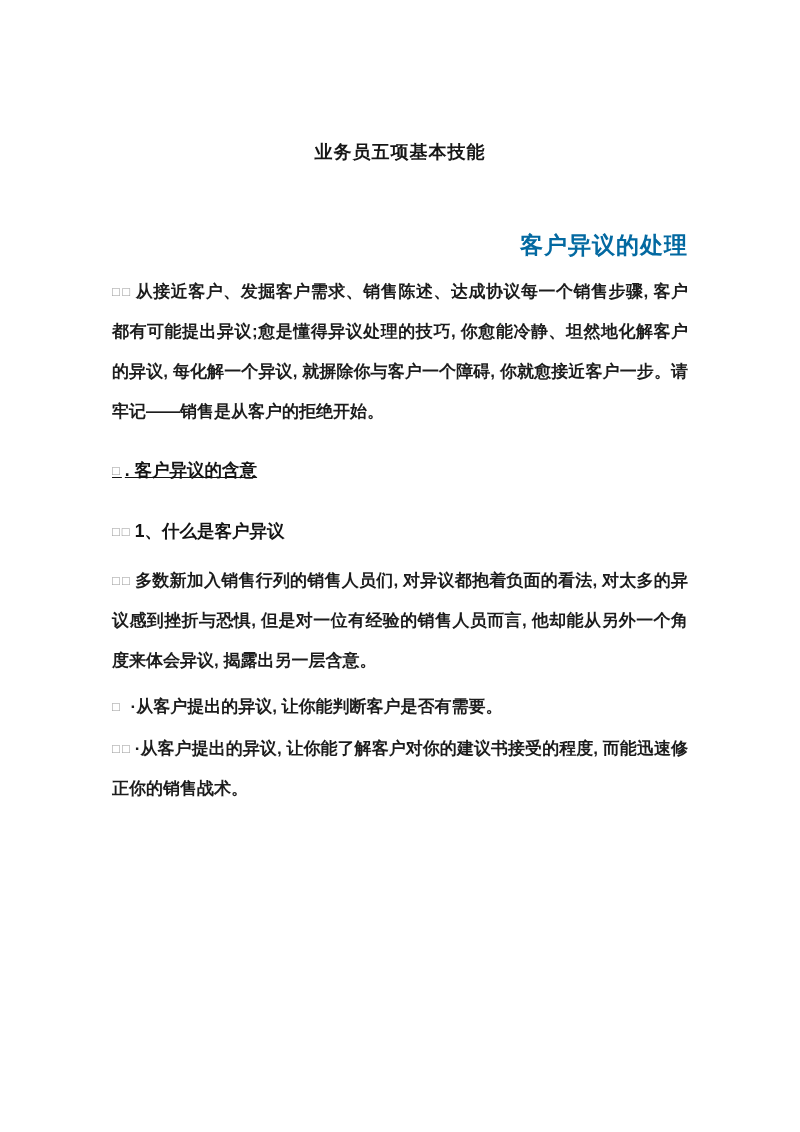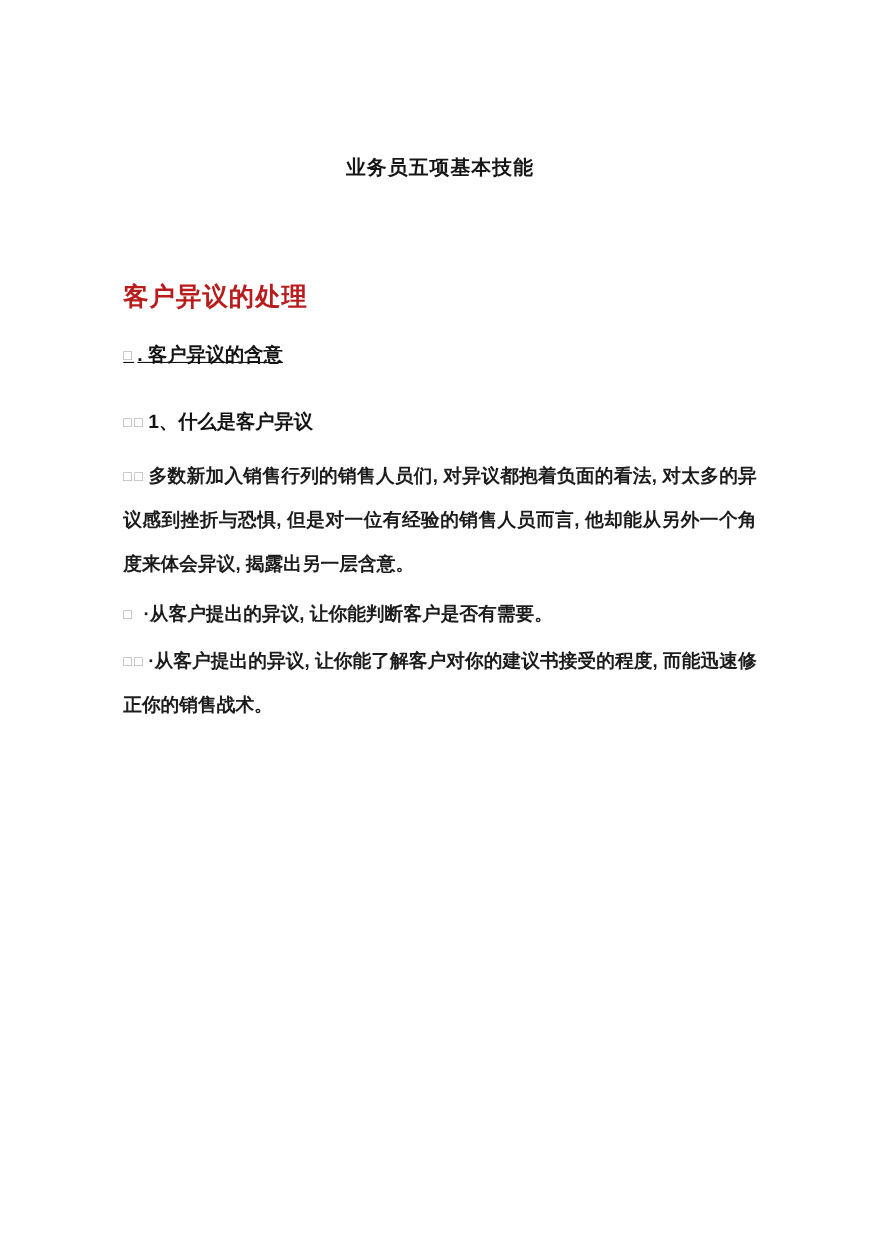--- a/index.html
+++ b/index.html
@@ -26,23 +26,23 @@
     font-weight: bold;
     line-height: 28px;
     text-align: center;
     color: #161616;
     letter-spacing: 1px;
   }
   .section-title {
     font-size: 23px;
     font-weight: bold;
     line-height: 30px;
-    text-align: left;
-    color: #b91c1c;
-    margin-top: 88px;
+    text-align: right;
+    color: #0369a1;
+    margin-top: 64px;
     letter-spacing: 1px;
   }
   .para {
     font-size: 17px;
     font-weight: bold;
     line-height: 40px;
     text-align: justify;
     text-justify: inter-character;
     margin: 0 0 2px 0;
     color: #1c1c1c;
@@ -88,20 +88,21 @@
 </style>
 </head>
 <body>
 
 <div class="page">
 
   <div class="doc-title">业务员五项基本技能</div>
 
   <div class="section-title">客户异议的处理</div>
 
+  <p class="para first"><span class="box-prefix">□□</span><span>从接近客户、发掘客户需求、销售陈述、达成协议每一个销售步骤, 客户都有可能提出异议;愈是懂得异议处理的技巧, 你愈能冷静、坦然地化解客户的异议, 每化解一个异议, 就摒除你与客户一个障碍, 你就愈接近客户一步。请牢记——销售是从客户的拒绝开始。</span></p>
 
   <div class="heading-1"><span class="box-prefix">□</span><span>. 客户异议的含意</span></div>
 
   <div class="heading-2"><span class="box-prefix">□□</span><span>1、什么是客户异议</span></div>
 
 
 
   <p class="para"><span class="box-prefix">□□</span><span>多数新加入销售行列的销售人员们, 对异议都抱着负面的看法, 对太多的异议感到挫折与恐惧, 但是对一位有经验的销售人员而言, 他却能从另外一个角度来体会异议, 揭露出另一层含意。</span></p>
 
   <div class="bullet-list">

